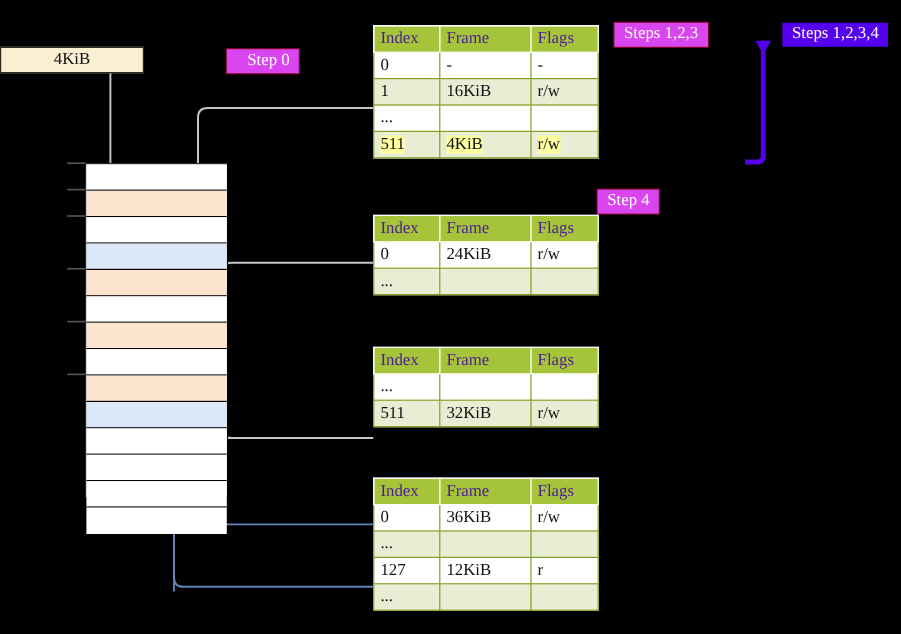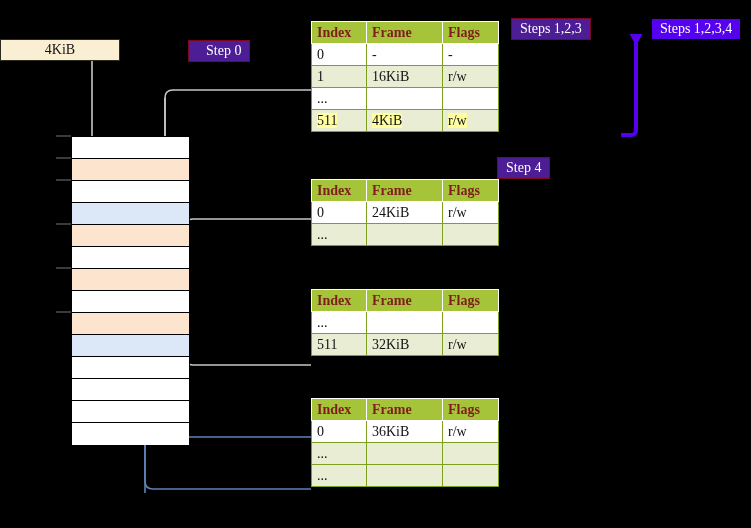--- a/index.html
+++ b/index.html
@@ -10,42 +10,42 @@
 
   
   #kib-box{position:absolute;left:0;top:39px;width:120px;height:22px;
     background:#FAEFD3;border:1px solid #2a2a20;box-sizing:border-box;
     display:flex;align-items:center;justify-content:center;
     font-size:14px;color:#111;}
 
   
   .badge{position:absolute;color:#fff;font-size:14px;padding:2px 8px;
     white-space:nowrap;line-height:16px;}
-  .badge.red{background:#4c1d95;box-shadow:0 0 0 1px #7a0620;}
+  .badge.red{background:#d946ef;box-shadow:0 0 0 1px #7a0620;}
   .badge.purple{background:#5500EE;text-align:center;}
   #step0{left:189px;top:41px;padding-left:17px;}
   #steps123{left:512px;top:19px;}
   #step4{left:498px;top:158px;}
   #steps1234{left:652px;top:19px;}
 
   
   #memgrid{position:absolute;left:71px;top:136px;width:119px;height:279px;
     border:1px solid #000;box-sizing:border-box;background:#fff;}
   #memgrid .mrow{height:22px;border-bottom:1px solid #000;box-sizing:border-box;}
   #memgrid .mrow:last-child{border-bottom:none;}
   #memgrid .mrow.white{background:#ffffff;}
   #memgrid .mrow.orange{background:#FCE4CE;}
   #memgrid .mrow.blue{background:#DCE8F8;}
 
   
   .ptable{position:absolute;border-collapse:collapse;border:1px solid #C9CFA6;
     background:#fff;font-size:14px;color:#111;}
   .ptable td,.ptable th{border:1px solid #7FA01E;padding:1px 5px;
     height:22px;box-sizing:border-box;text-align:left;font-weight:normal;vertical-align:middle;}
-  .ptable th{background:#A6C439;color:#7f1d1d;font-weight:bold;border-color:#ffffff;}
+  .ptable th{background:#A6C439;color:#4c1d95;font-weight:normal;border-color:#ffffff;}
   .ptable tr.alt td{background:#E8EDD3;}
   .ptable tr.plain td{background:#ffffff;}
   .ptable td.hl span{background:#FFFFA0;}
   .c-index{width:55px;}
   .c-frame{width:76px;}
   .c-flags{width:56px;}
   #t1{left:311px;top:21px;}
   #t2{left:311px;top:179px;}
   #t3{left:311px;top:289px;}
   #t4{left:311px;top:398px;}
@@ -212,19 +212,24 @@
       <tr class="plain">
         <td class="c-index">0</td>
         <td class="c-frame">36KiB</td>
         <td class="c-flags">r/w</td>
       </tr>
       <tr class="alt">
         <td class="c-index">...</td>
         <td class="c-frame"></td>
         <td class="c-flags"></td>
       </tr>
+      <tr class="plain">
+        <td class="c-index">127</td>
+        <td class="c-frame">12KiB</td>
+        <td class="c-flags">r</td>
+      </tr>
       <tr class="alt">
         <td class="c-index">...</td>
         <td class="c-frame"></td>
         <td class="c-flags"></td>
       </tr>
     </tbody>
   </table>
 
 </body></html>

